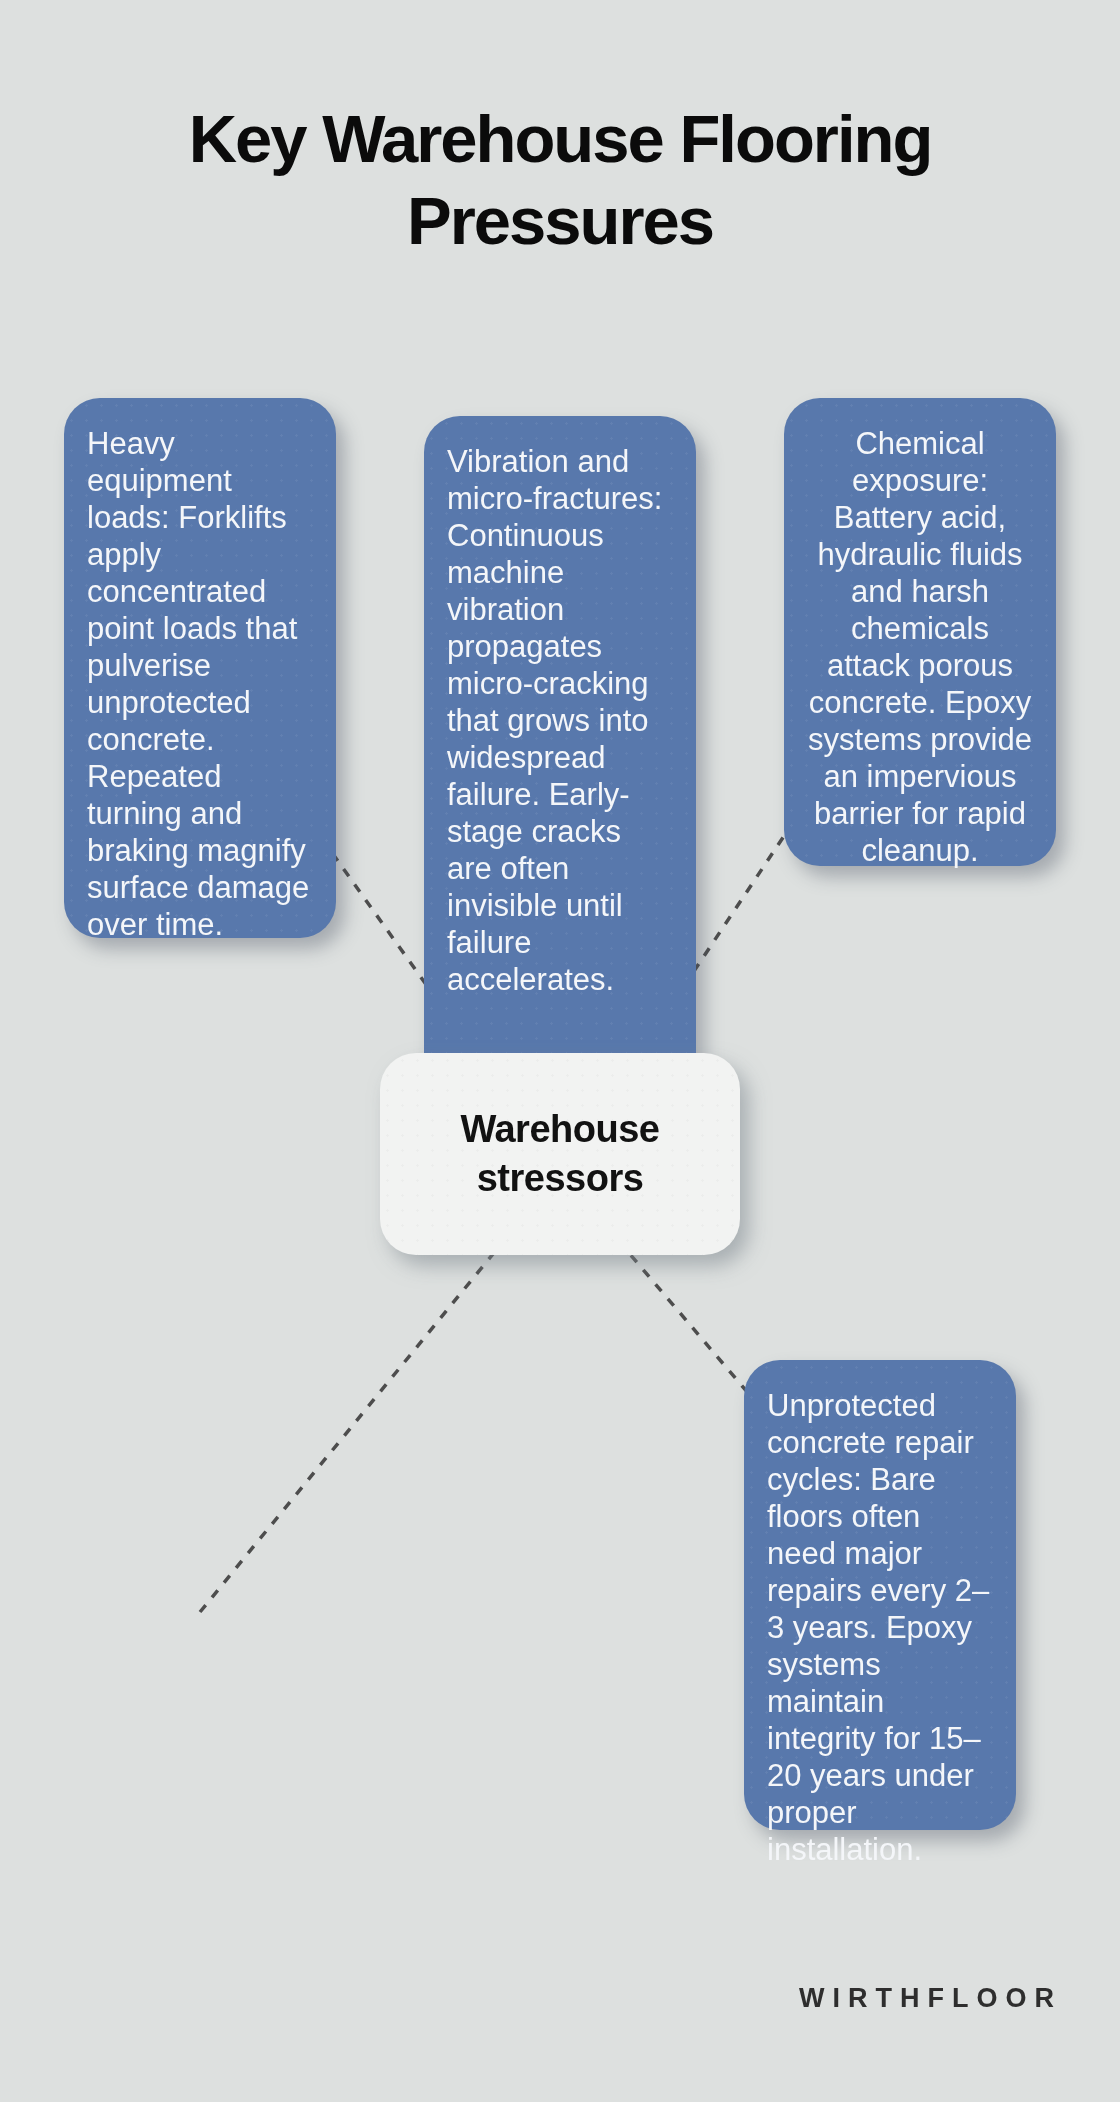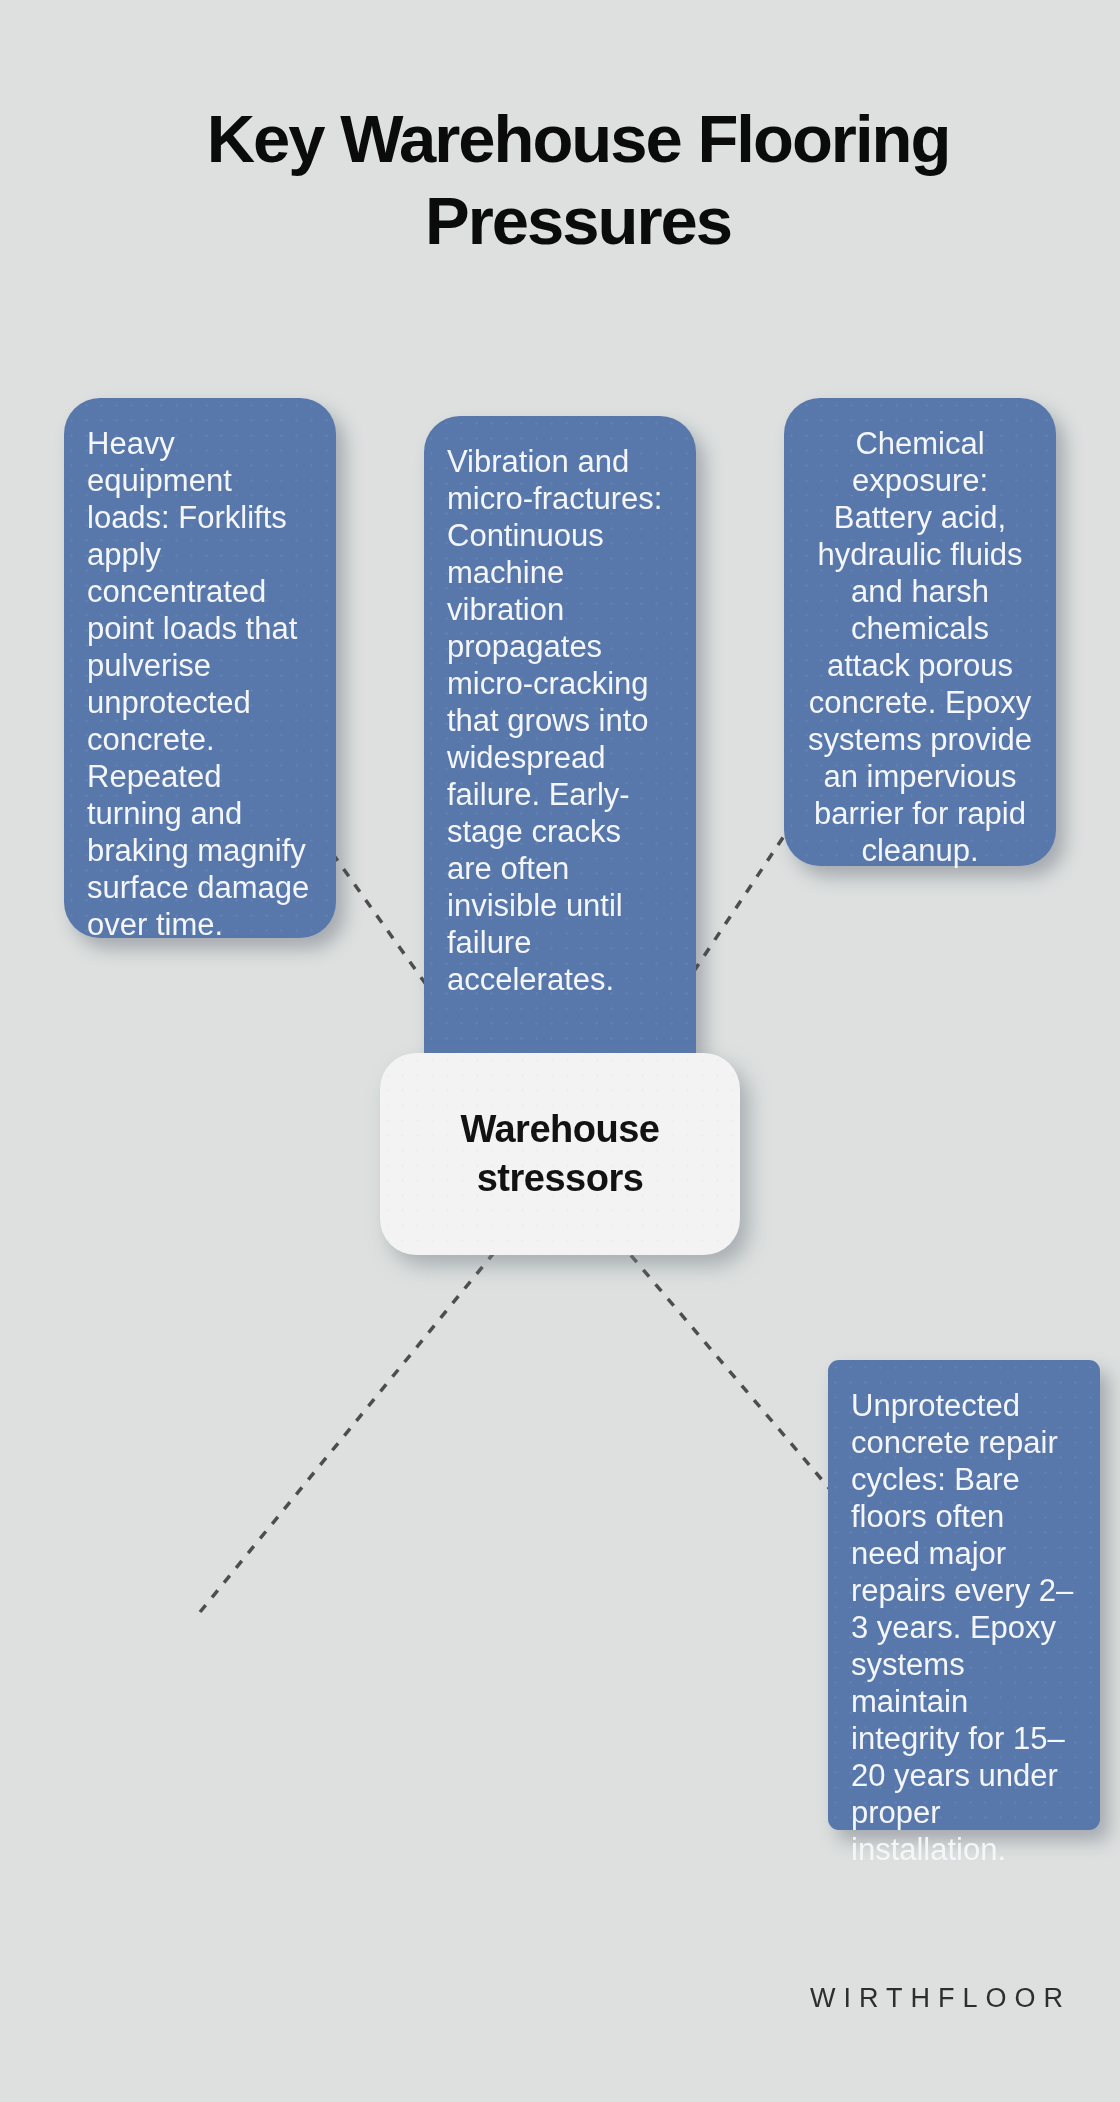--- a/index.html
+++ b/index.html
@@ -21,21 +21,21 @@
     position: relative;
     width: 1120px;
     height: 2102px;
     margin: 0 auto;
     background: var(--background);
     overflow: hidden;
   }
   .title {
     position: absolute;
     top: 98px;
-    left: 128px;
+    left: 110px;
     width: 900px;
     text-align: center;
     font-size: 67px;
     font-weight: 800;
     letter-spacing: -2px;
     line-height: 1.22;
     color: var(--title-text);
   }
   .connectors {
     position: absolute;
@@ -62,21 +62,21 @@
   }
   .node p {
     font-size: 31px;
     line-height: 37px;
     font-weight: 400;
   }
   .node-tl { left: 64px;  top: 398px; height: 540px; }
   .node-tm { left: 424px; top: 416px; height: 700px; }
   .node-tr { left: 784px; top: 398px; height: 468px; text-align: center; }
   .node-bl { left: 64px;  top: 1360px; height: 504px; }
-  .node-br { left: 828px; top: 1360px; height: 470px; border-radius: 11px; }
+  .node-br { left: 744px; top: 1360px; height: 470px; }
   .center-node {
     position: absolute;
     left: 380px;
     top: 1053px;
     width: 360px;
     height: 202px;
     background: var(--center-fill);
     color: var(--center-text);
     border-radius: 36px;
     box-shadow: 9px 11px 20px rgba(125, 135, 142, 0.55);
@@ -90,23 +90,23 @@
   .center-node p {
     font-size: 38px;
     font-weight: 800;
     line-height: 1.28;
     letter-spacing: -0.5px;
     padding: 0 30px;
   }
   .logo {
     position: absolute;
     top: 1983px;
-    right: 49px;
+    right: 58px;
     font-size: 27px;
-    font-weight: 400;
+    font-weight: 700;
     letter-spacing: 8px;
     color: var(--logo-text);
   }
 </style>
 </head>
 <body>
 
 <div class="canvas">
 
   <h1 class="title">Key Warehouse Flooring Pressures</h1>

